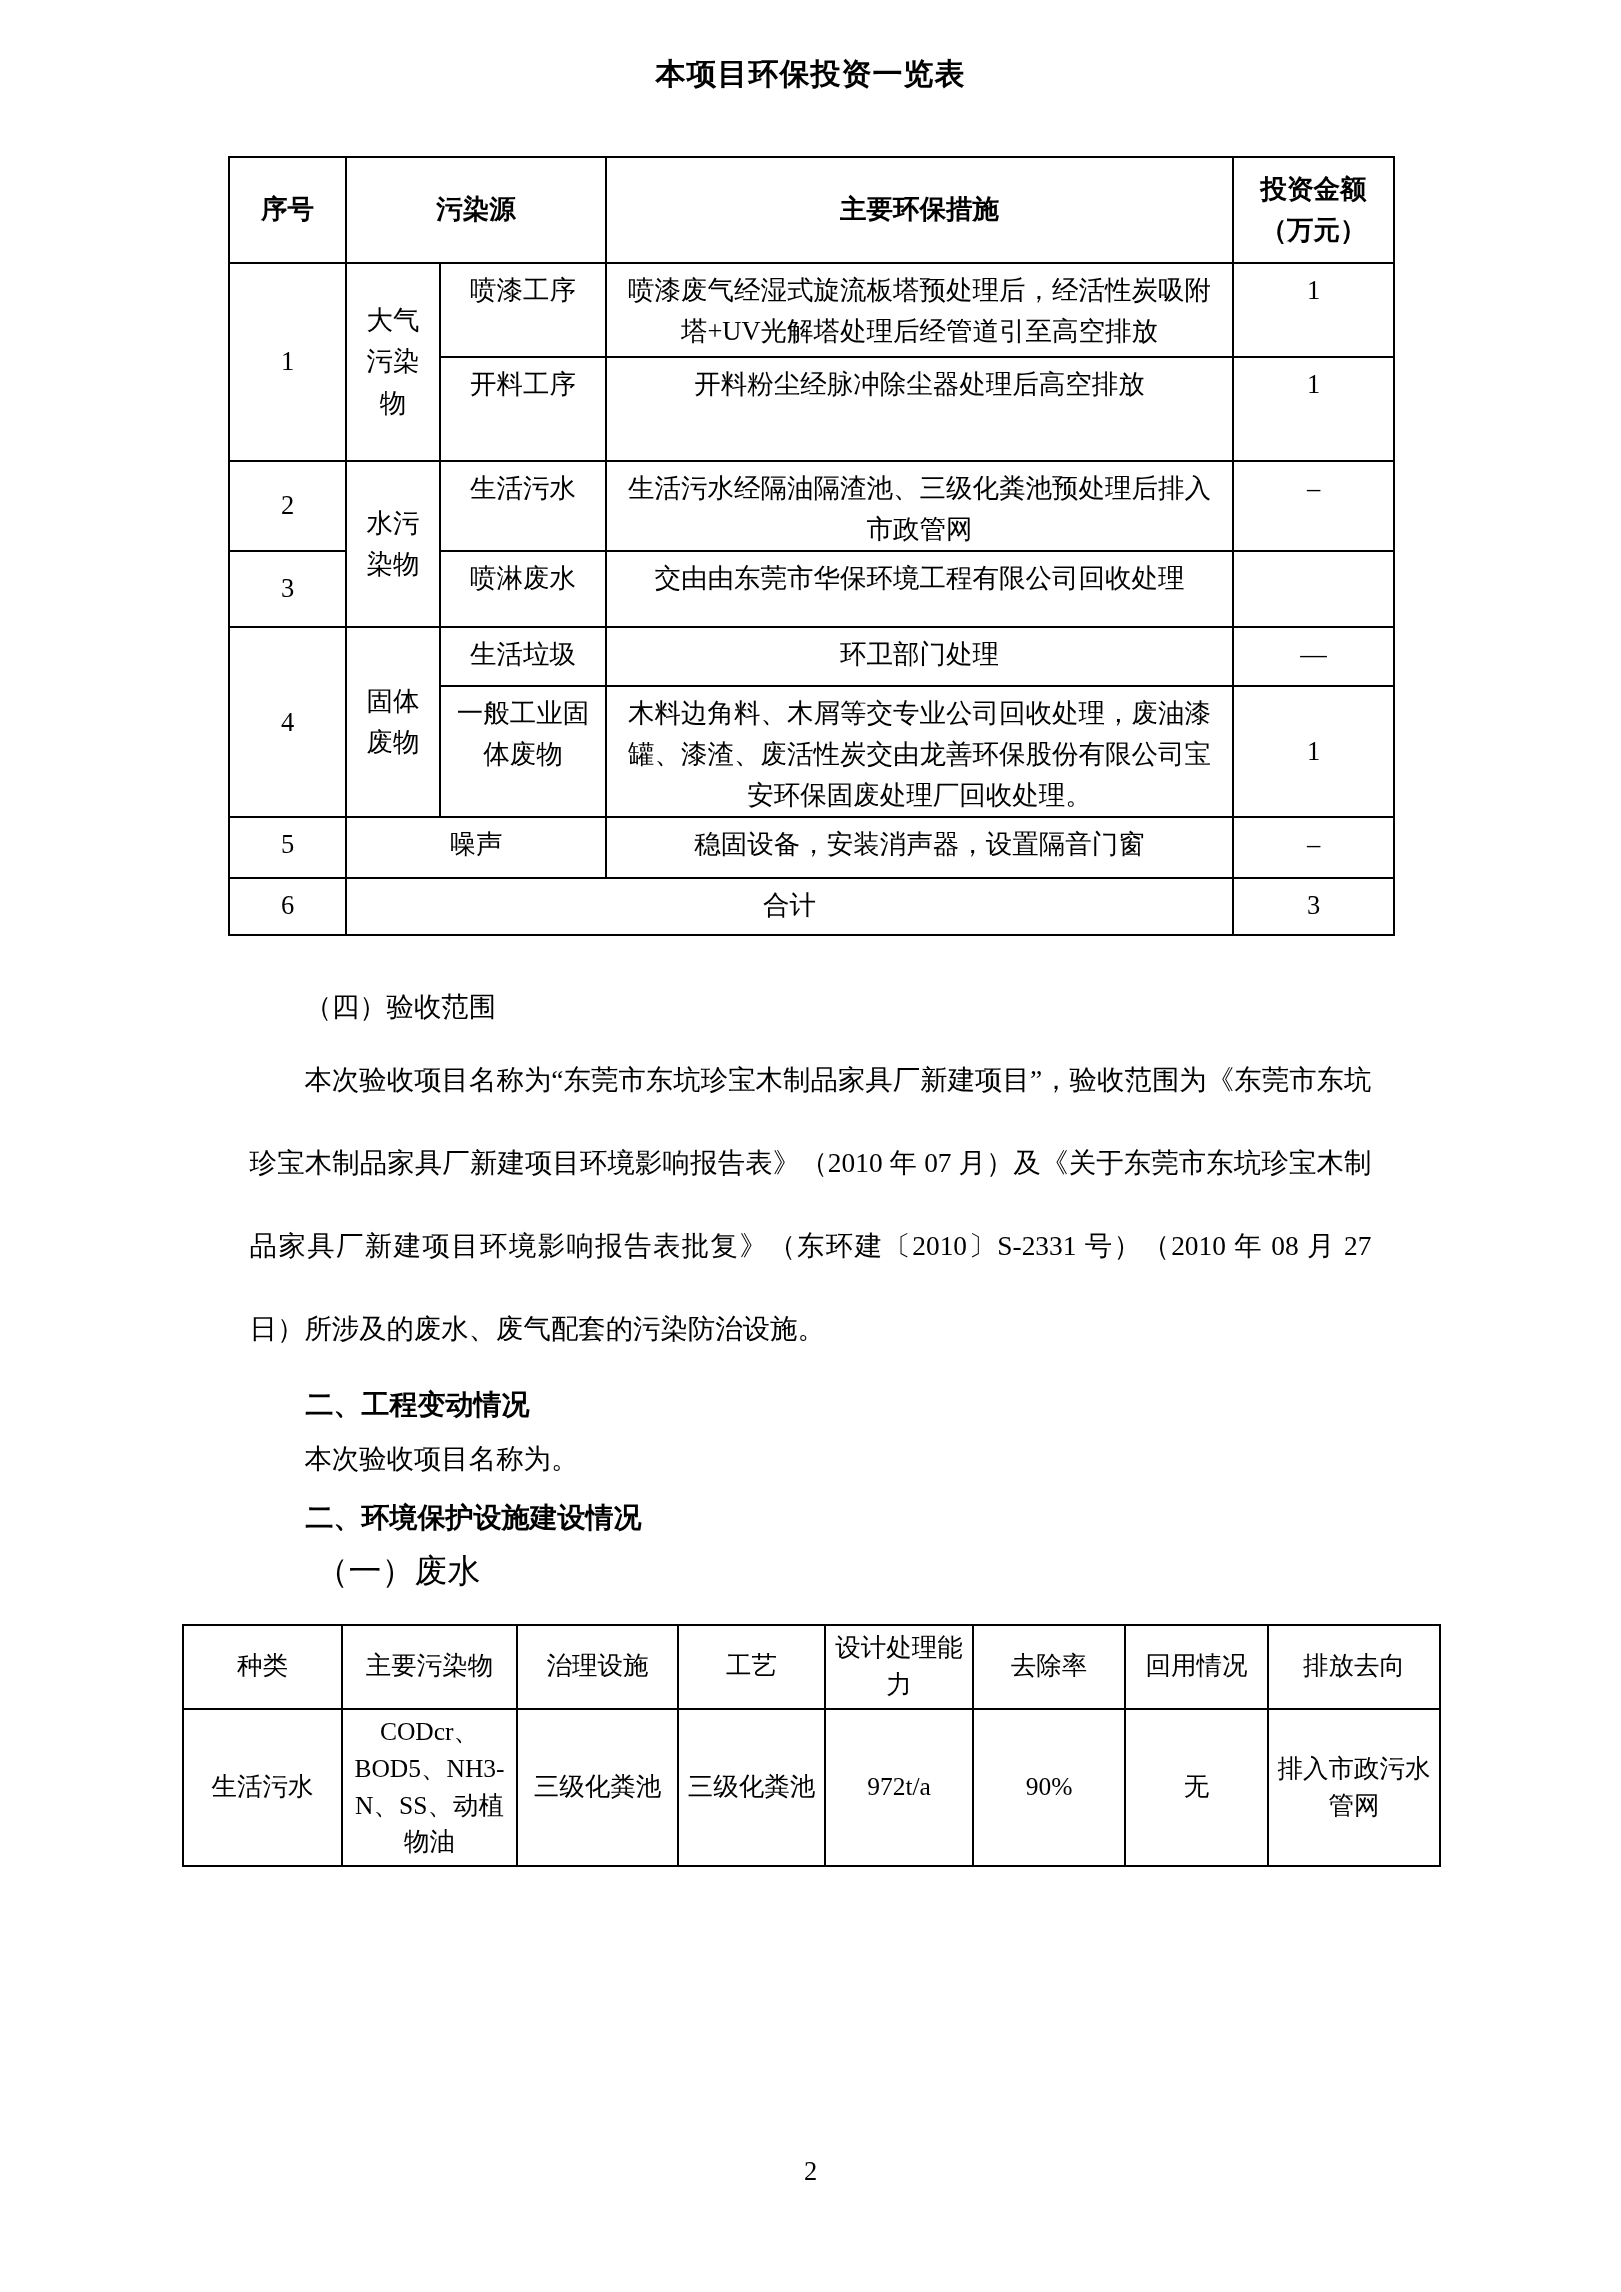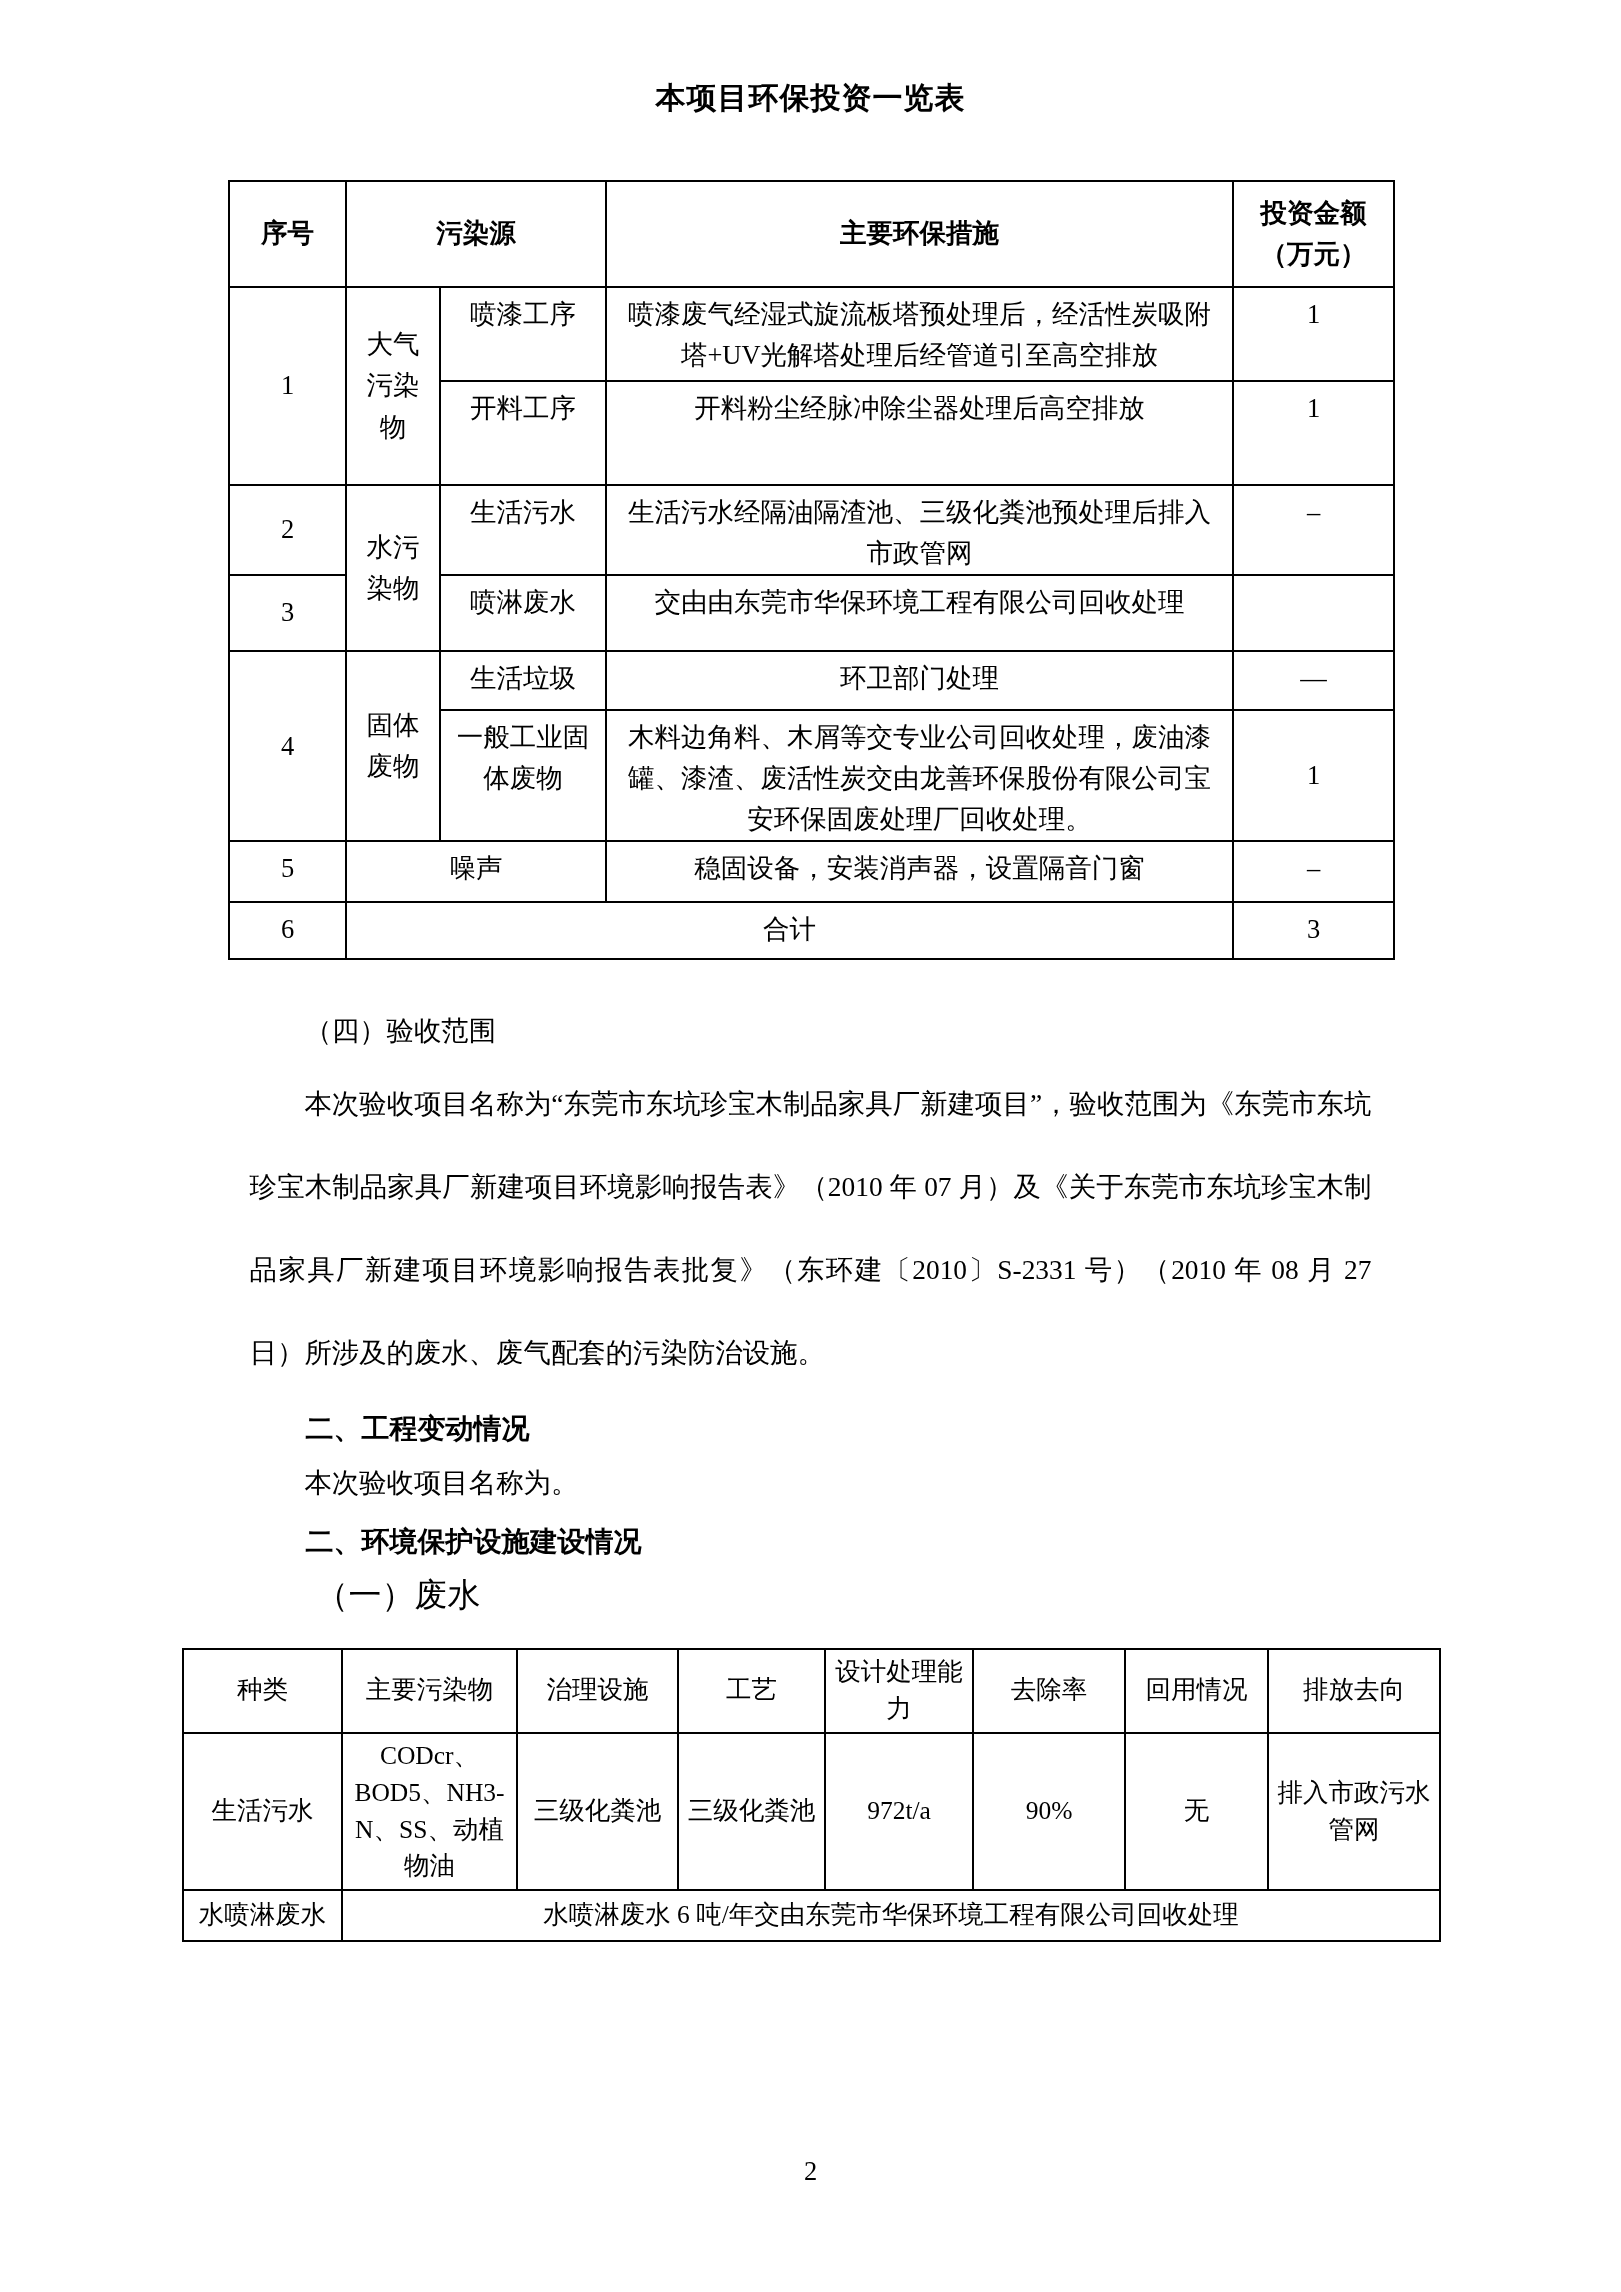--- a/index.html
+++ b/index.html
@@ -6,21 +6,21 @@
   body {
     width: 1621px; height: 2293px;
     background: #ffffff; color: #000000;
     font-family: "Liberation Serif", serif;
   }
   .page {
     position: relative;
     width: 1621px; height: 2293px;
     overflow: hidden;
   }
-  .content { padding: 78px 228px 0 228px; }
+  .content { padding: 54px 228px 0 228px; }
 
   .doc-title {
     margin: 0 0 61px 0;
     text-align: center;
     font-size: 30px;
     font-weight: bold;
     font-family: "Liberation Sans", sans-serif;
     letter-spacing: 1px;
   }
 
@@ -233,24 +233,20 @@
       <tr class="ww-r1">
         <td>生活污水</td>
         <td>CODcr、BOD5、NH3-N、SS、动植物油</td>
         <td>三级化粪池</td>
         <td>三级化粪池</td>
         <td>972t/a</td>
         <td>90%</td>
         <td>无</td>
         <td>排入市政污水管网</td>
       </tr>
-      <tr class="ww-r2">
-        <td>水喷淋废水</td>
-        <td colspan="7">水喷淋废水 6 吨/年交由东莞市华保环境工程有限公司回收处理</td>
-      </tr>
     </tbody>
       </table>
 
   </div>
 
   <div class="page-num">2</div>
 </div>
 
 
 </body></html>

